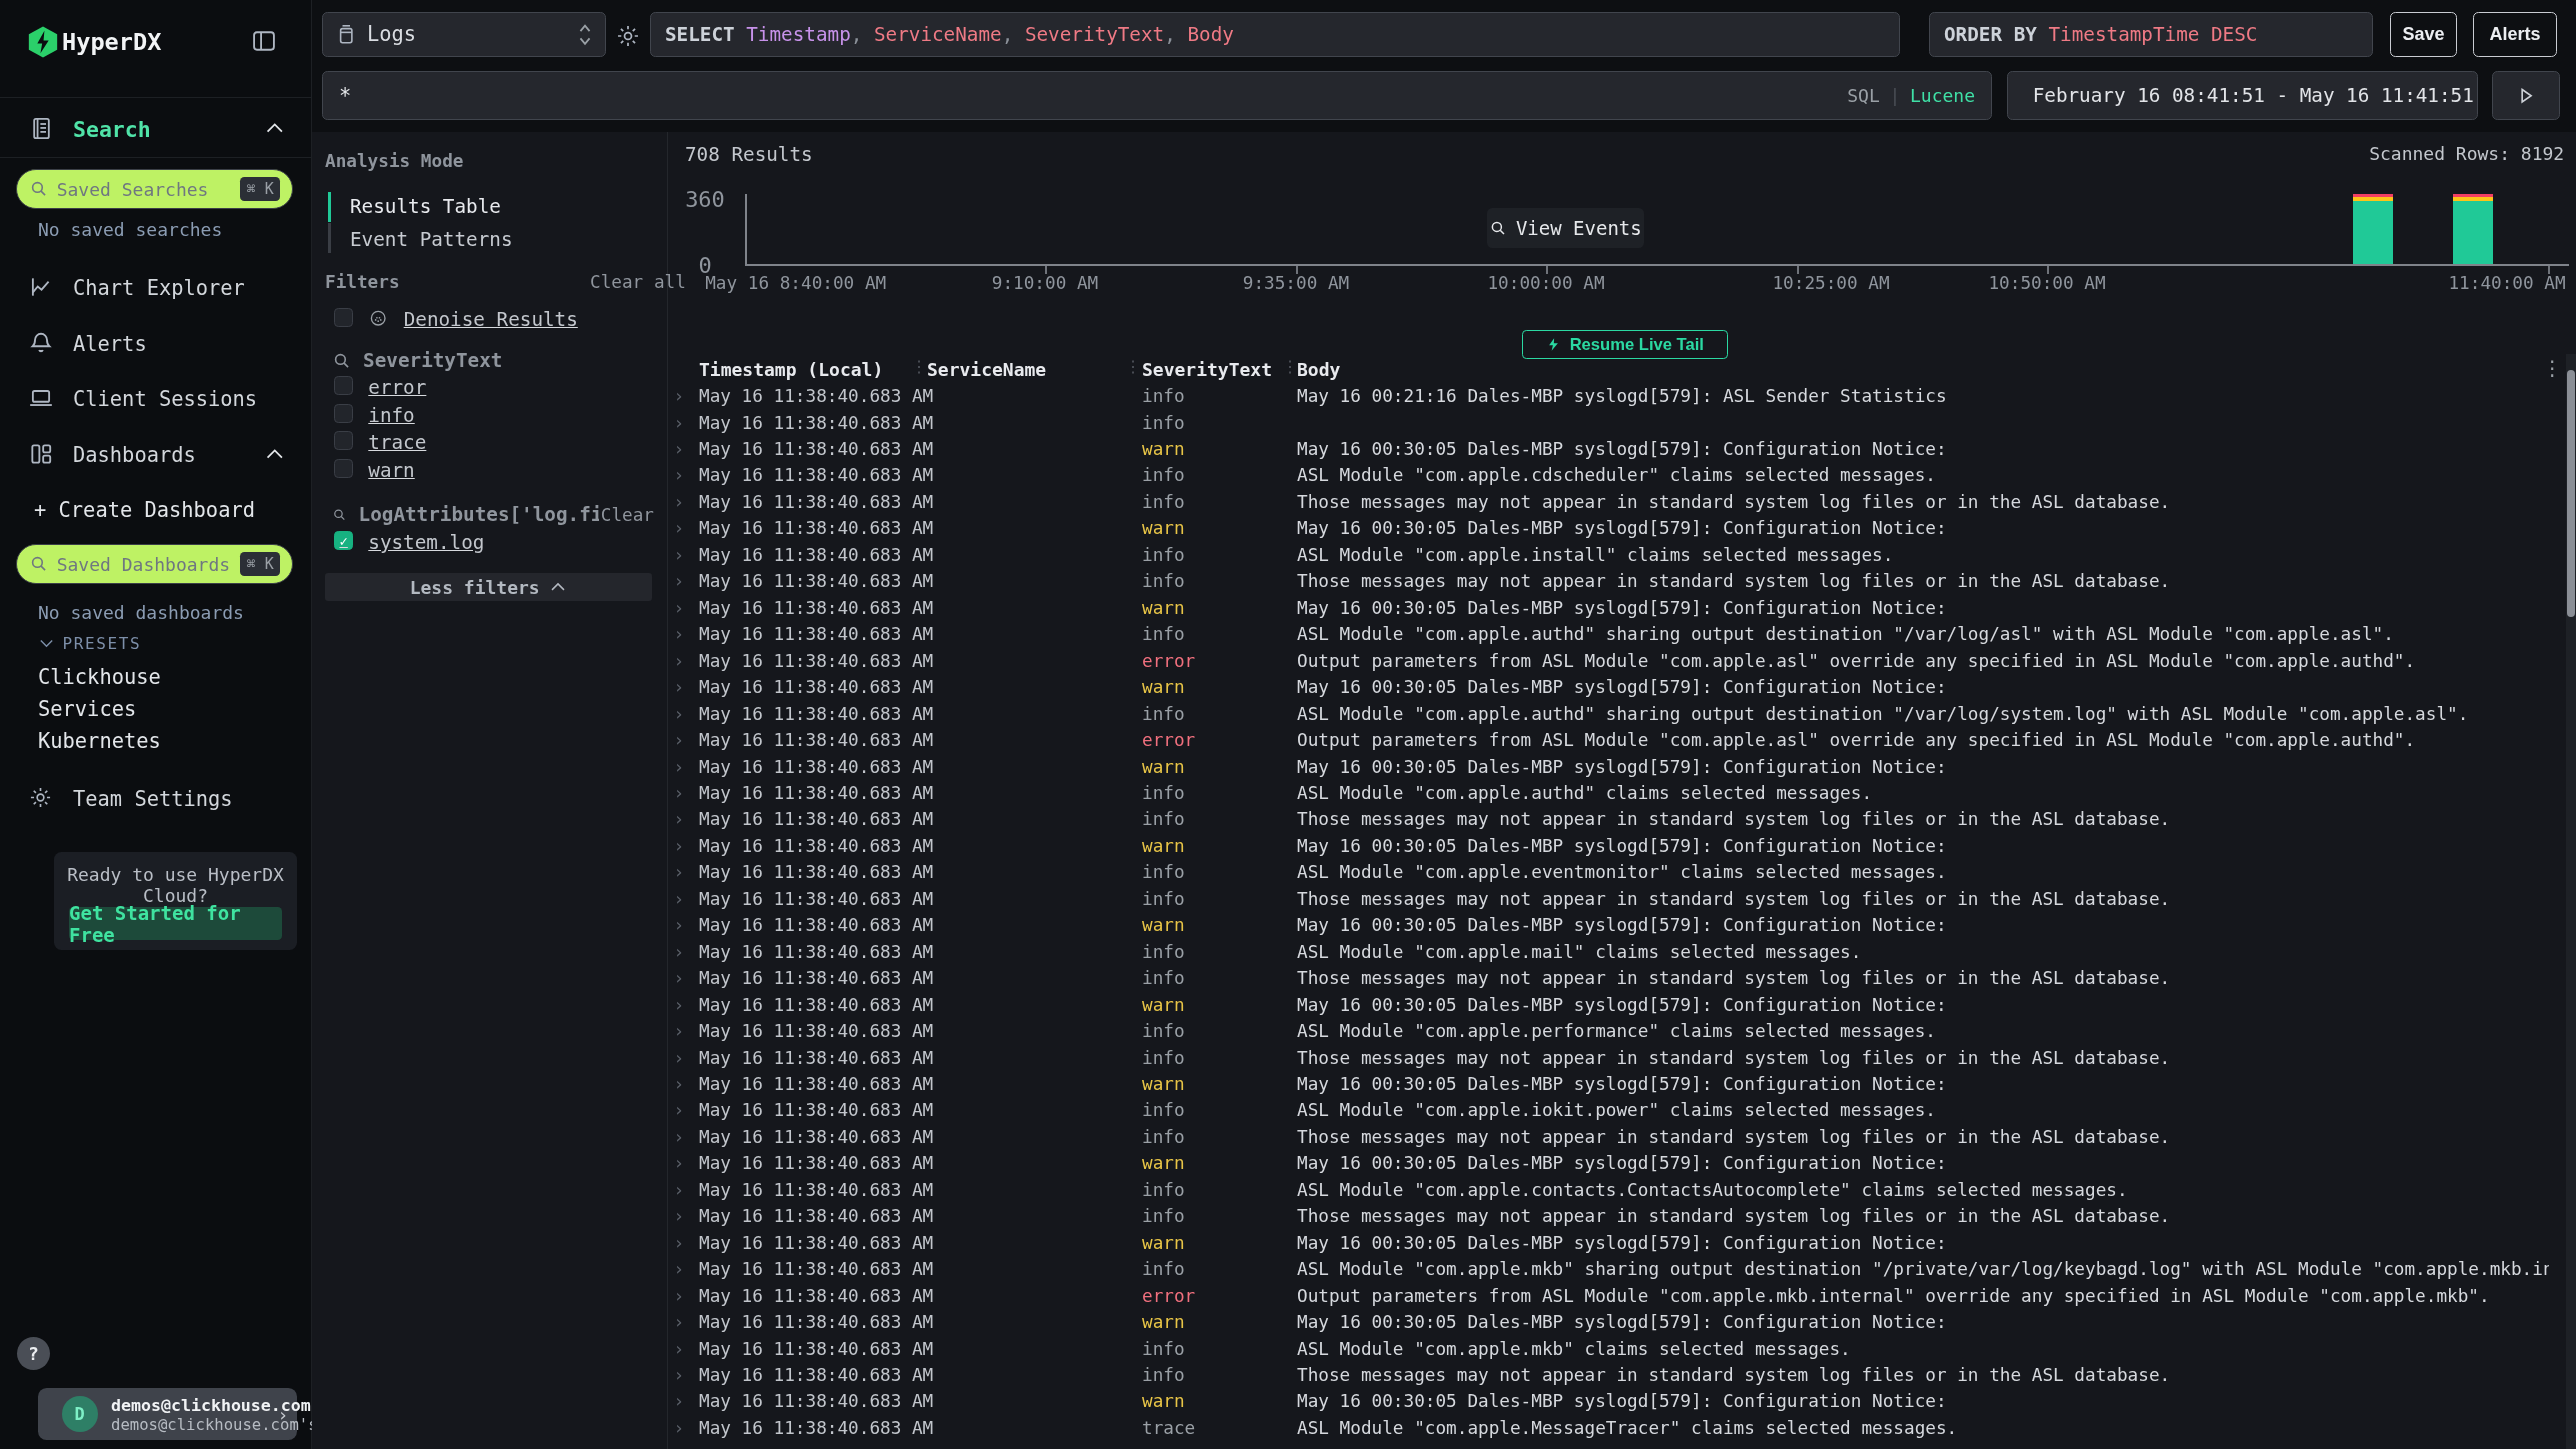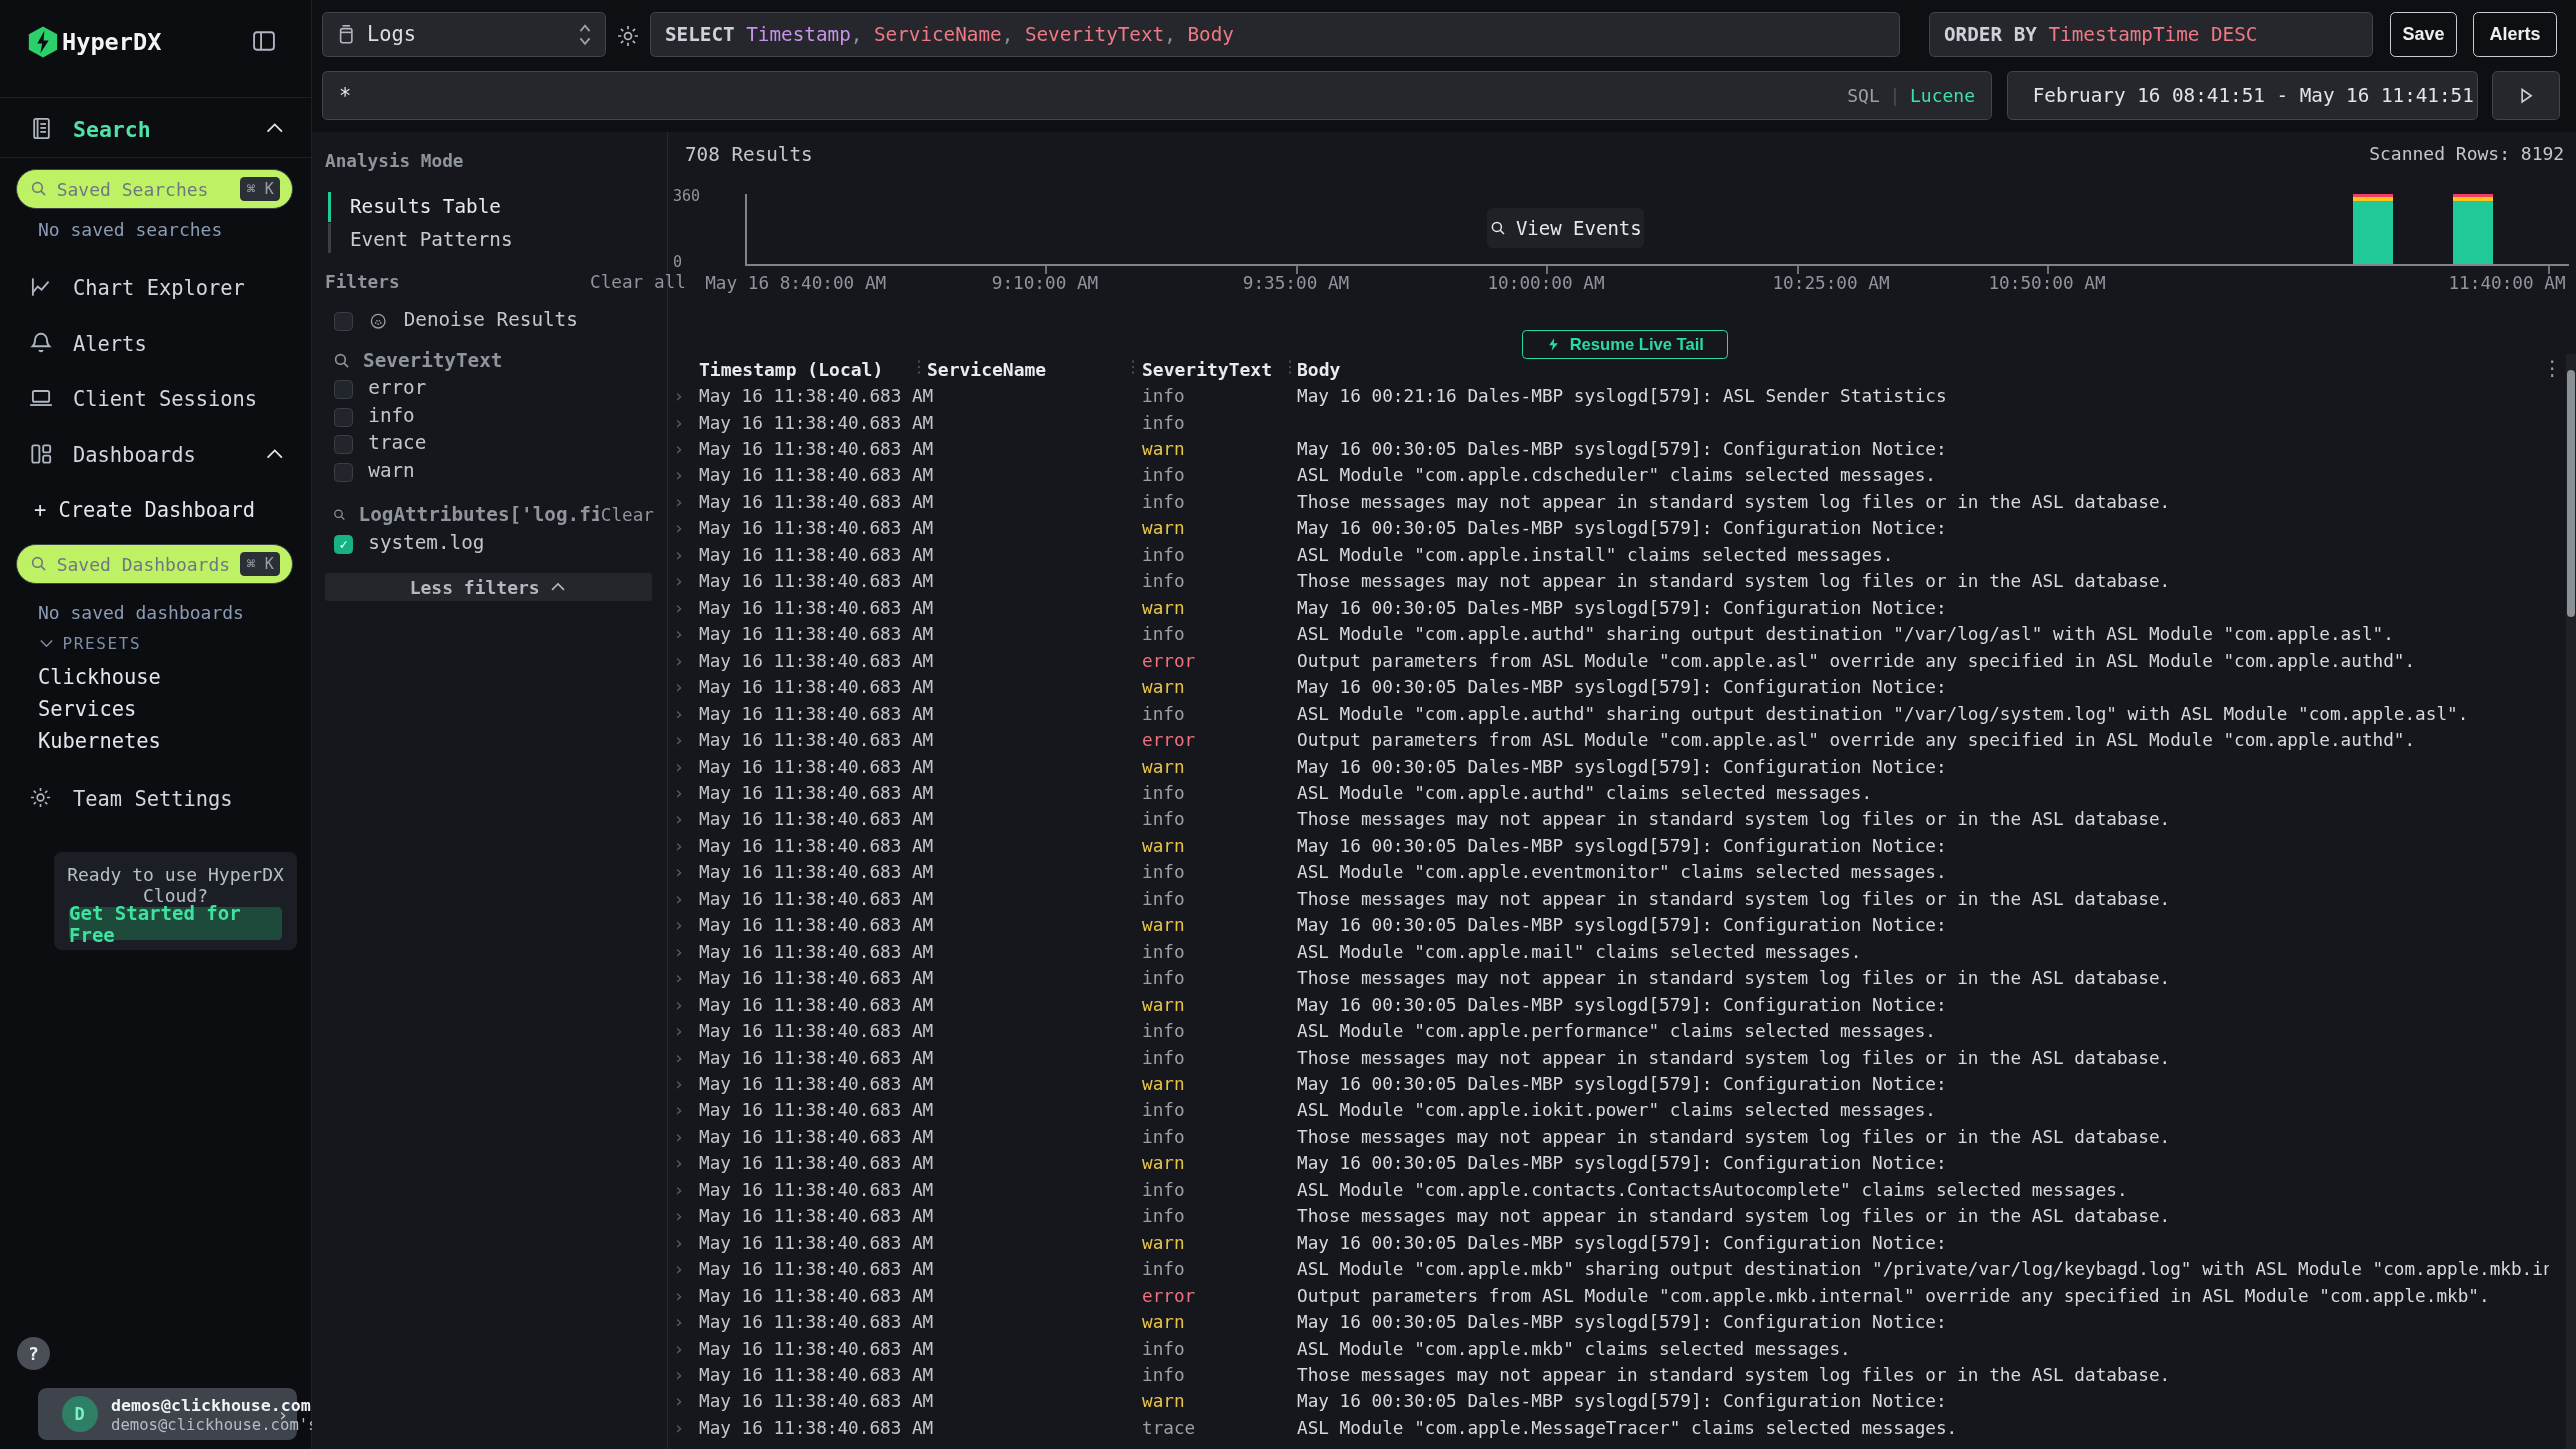--- a/index.html
+++ b/index.html
@@ -60,32 +60,32 @@
   .v-divider{position:absolute;left:667px;top:132px;width:1.1px;height:1317px;background:#24272c;}
   
   .fp-label{position:absolute;font-size:17.7px;font-weight:bold;color:#8f959d;}
   .mode-bar{position:absolute;left:328px;width:2.7px;}
   .fp-mode{position:absolute;left:350px;font-size:19.3px;color:#c7cbd1;cursor:pointer;white-space:nowrap;}
   .fp-mode.active{color:#e8eaee;}
   .link{color:#8f959d;font-size:17.7px;cursor:pointer;}
   .cb{width:19.3px;height:19.3px;border-radius:4.3px;background:#22252b;border:1.1px solid #3a3e46;box-sizing:border-box;
       display:inline-flex;align-items:center;justify-content:center;flex:none;}
   .cb.checked{background:#17b281;border-color:#17b281;color:#fff;font-size:14px;font-weight:bold;}
-  .f-opt{position:absolute;display:flex;align-items:flex-end;gap:15px;cursor:pointer;}
+  .f-opt{position:absolute;display:flex;align-items:flex-start;gap:15px;cursor:pointer;text-decoration:underline;}
   .f-opt .olbl{font-size:19.3px;color:#c3c7cd;}
   .grp-hdr{position:absolute;display:flex;align-items:center;gap:11.8px;}
   .grp-name{font-size:19.3px;font-weight:bold;color:#8f959d;white-space:nowrap;}
   .less-btn{position:absolute;left:325px;top:573px;width:327px;height:28px;background:#24262c;border-radius:3.2px;
             display:flex;align-items:center;justify-content:center;gap:9.7px;color:#b3b9c1;font-size:18px;font-weight:bold;cursor:pointer;}
   
   .res-count{position:absolute;left:685px;top:143px;font-size:19.3px;color:#c3c7cd;}
   .res-scanned{position:absolute;right:11.8px;top:143px;font-size:18px;color:#c3c7cd;}
   .axis-y{position:absolute;left:745px;top:194px;width:1.6px;height:71px;background:#7f838a;}
   .axis-x{position:absolute;left:745px;top:264px;width:1824px;height:1.6px;background:#7f838a;}
-  .ylab{position:absolute;width:64px;text-align:left;font-size:15px;color:#8f959d;}
+  .ylab{position:absolute;width:64px;text-align:center;font-size:22px;color:#8f959d;}
   .xtick{position:absolute;top:266px;width:1.6px;height:7.5px;background:#6f737a;}
   .xlabel{position:absolute;top:273px;font-size:17.7px;color:#8f959d;white-space:nowrap;transform:translateX(-50%);}
   .xlabel.first{transform:translateX(-22%);}
   .xlabel.last{transform:translateX(-85%);}
   .bar{position:absolute;width:40px;}
   .bar .seg{position:absolute;left:0;width:100%;}
   .view-events{position:absolute;left:1487px;top:208px;width:157px;height:40px;background:#1e2126;border-radius:5.4px;
                display:flex;align-items:center;justify-content:center;gap:8.6px;color:#e6e8eb;font-size:19px;cursor:pointer;}
   .resume-btn{position:absolute;left:1522px;top:330px;width:206px;height:29px;border:1.6px solid #2bd9a2;border-radius:4.3px;
               color:#2bd9a2;font-size:16.6px;font-weight:bold;display:flex;align-items:center;justify-content:center;gap:8.6px;cursor:pointer;background:transparent;}

